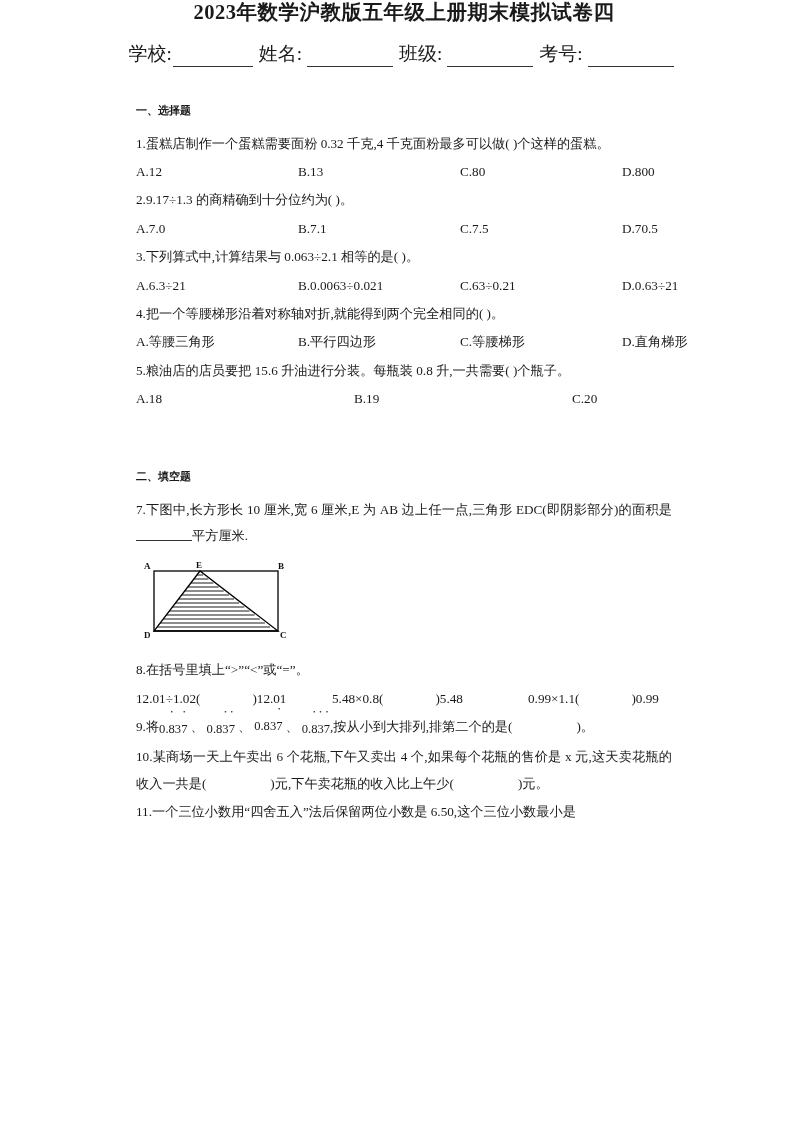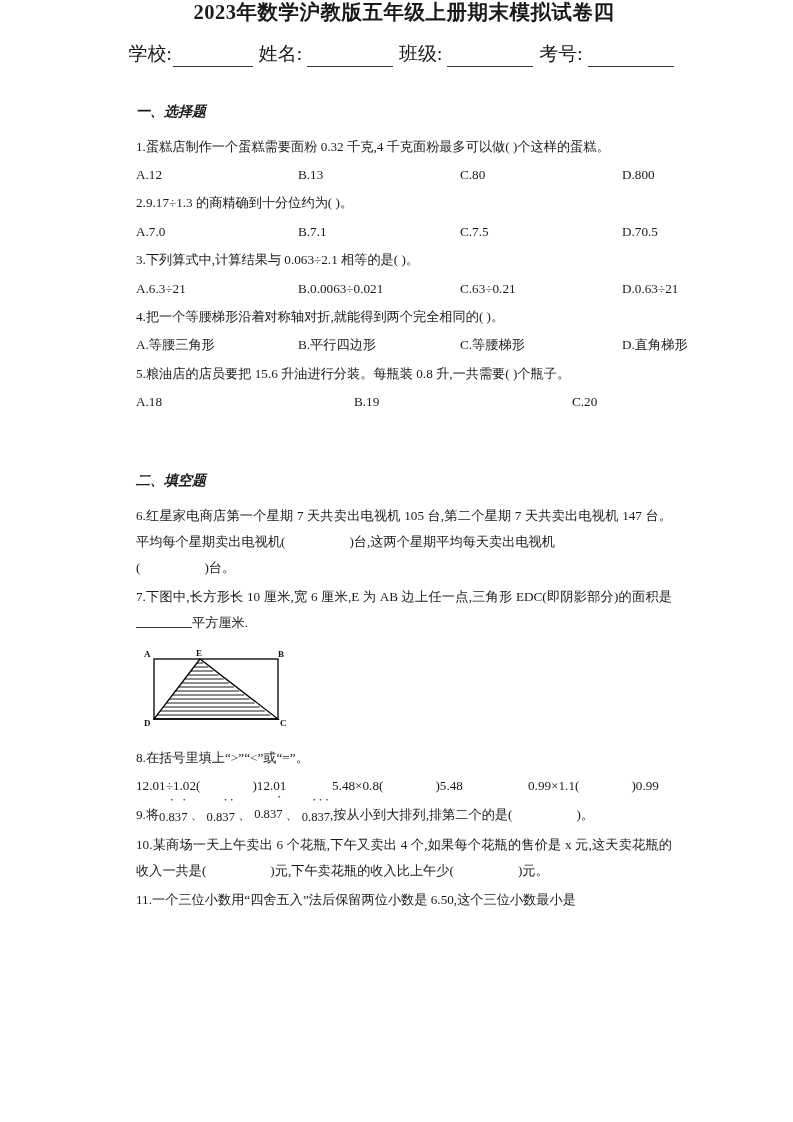--- a/index.html
+++ b/index.html
@@ -59,25 +59,24 @@
     height: 13px;
     margin-right: 6px;
   }
   .w-school { width: 80px; }
   .w-name   { width: 86px; margin-left: 4px;}
   .w-class  { width: 86px; margin-left: 4px;}
   .w-exam   { width: 86px; margin-left: 4px;}
 
   
   .section-title {
-    font-size: 14px;
+    font-size: 11px;
     font-weight: bold;
     margin-top: 36px;
     margin-bottom: 13px;
-    font-style: italic;
   }
   .section-gap { margin-top: 56px; }
 
   .q {
     font-size: 13.2px;
     line-height: 2.0;
     margin: 0 0 2px 0;
     text-align: justify;
   }
   .q-text { }
@@ -235,24 +234,20 @@
     <span>5.</span><span class="q-text">粮油店的店员要把 15.6 升油进行分装。每瓶装 0.8 升,一共需要(   )个瓶子。</span>
   </div>
   <div class="options">
     <span class="opt opt-3">A.18</span>
     <span class="opt opt-3">B.19</span>
     <span class="opt opt-3">C.20</span>
   </div>
 
   <div class="section-title section-gap">二、填空题</div>
 
-  <div class="q">
-    <span>6.</span><span>红星家电商店第一个星期 7 天共卖出电视机 105 台,第二个星期 7 天共卖出电视机 147 台。平均每个星期卖出电视机(</span><span class="blank-paren"></span><span>)台,这两个星期平均每天卖出电视机</span><br>
-    <span>(</span><span class="blank-paren"></span><span>)台。</span>
-  </div>
 
   <div class="q">
     <span>7.</span><span>下图中,长方形长 10 厘米,宽 6 厘米,E 为 AB 边上任一点,三角形 EDC(即阴影部分)的面积是</span><span class="blank-under"></span><span>平方厘米.</span>
   </div>
 
   <div class="figure-wrap">
     <svg width="150" height="86" viewBox="0 0 150 86">
 
       <rect x="10" y="12" width="124" height="60" fill="none" stroke="#000" stroke-width="1.3"></rect>
 

